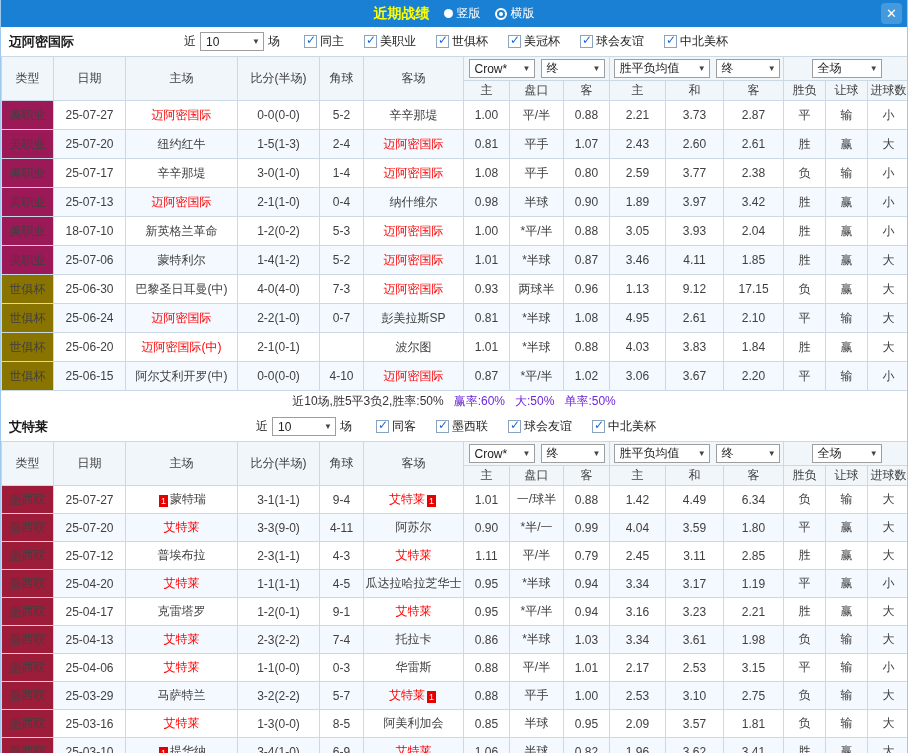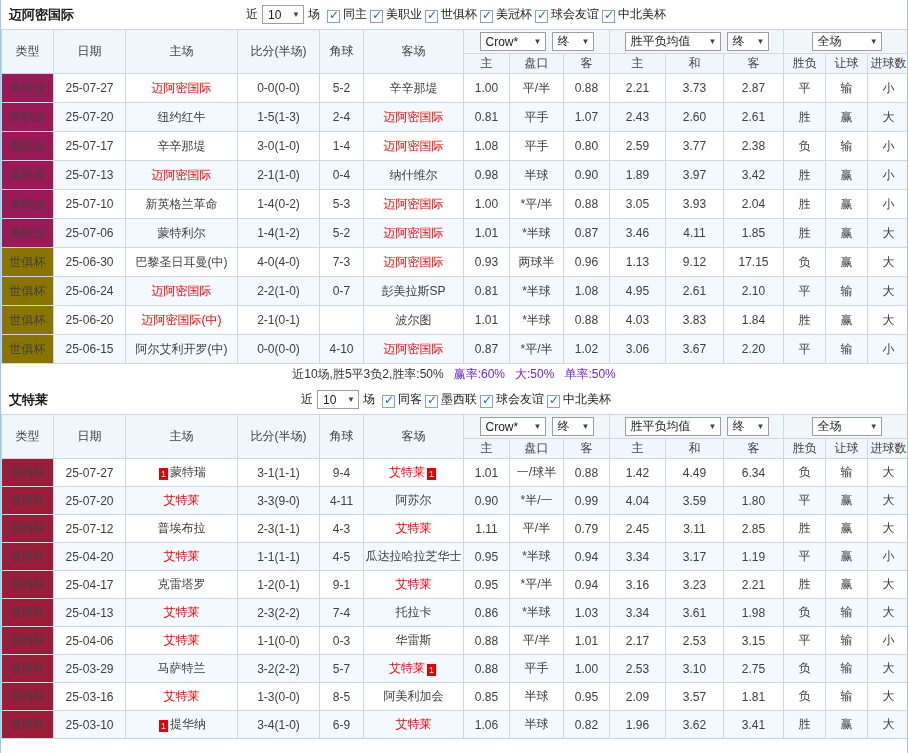--- a/index.html
+++ b/index.html
@@ -23,30 +23,30 @@
            border-radius:4px; color:#fff; font-size:13px; line-height:21px; text-align:center;
            font-weight:bold; cursor:pointer; }
 
   
   .filterbar { height:29px; position:relative; display:flex; align-items:center;
                font-size:12px; background:#fff; color:#222; }
   .team-name { position:absolute; left:8px; font-weight:bold; font-size:13px; color:#1a1a1a; }
   .filters { margin:0 auto; display:flex; align-items:center; }
   .flabel { margin:0 4px; }
   .cbs { display:inline-flex; align-items:center; }
-  .cb { display:inline-flex; align-items:flex-end; margin-left:3px; cursor:pointer; }
+  .cb { display:inline-flex; align-items:center; margin-left:20px; cursor:pointer; }
   .cbbox { width:13px; height:13px; border:1px solid #8aa4c0; background:#fff; position:relative; margin-right:3px; }
   .cbbox::after { content:"\2713"; position:absolute; left:1px; top:-3px; font-size:12px; font-weight:bold; color:#1565d8; }
 
   
   .select { display:inline-flex; align-items:center; justify-content:space-between;
             border:1px solid #9e9e9e; background:#fff; height:19px; padding:0 3px 0 5px;
             font-size:12px; color:#222; vertical-align:middle; cursor:pointer; }
   .select .arrow { font-size:8px; color:#444; margin-left:2px; }
-  .w38{width:42px} .w66{width:66px} .w96{width:96px} .w70{width:70px}
+  .w38{width:64px} .w66{width:66px} .w96{width:96px} .w70{width:70px}
 
   
   table.grid { border-collapse:collapse; table-layout:fixed; width:100%; font-size:12px; }
   table.grid td { border:1px solid #cbd8e6; text-align:center; overflow:hidden;
                   white-space:nowrap; padding:0; color:#404040; vertical-align:middle; }
   thead tr.h1 td { height:24px; background:#f1f6fb; }
   thead tr.h2 td { height:20px; background:#f1f6fb; }
   tbody td { height:29px; }
   table.compact tbody td { height:28px; }
   tbody tr:nth-child(even) td { background:#f3f9fe; }
@@ -71,20 +71,34 @@
   .summary { height:21px; line-height:20px; text-align:center; font-size:12px; background:#fff; }
   .summary span { margin:12px 5px; }
   .s-dark { color:#333; }
   .s-blue { color:#6d28d9; }
 </style>
 </head>
 <body>
 
 <div class="window">
 
+  <div class="titlebar">
+    <div class="title-group">
+      <span class="title">近期战绩</span>
+      <span class="radio">
+        <span class="rdot"></span>
+        <span class="rlabel">竖版</span>
+      </span>
+      <span class="radio selected">
+        <span class="rdot"></span>
+        <span class="rlabel">横版</span>
+      </span>
+    </div>
+    <div class="close">✕</div>
+  </div>
 
   <div id="sections">
   <div class="section">
     <div class="filterbar">
       <span class="team-name">迈阿密国际</span>
       <div class="filters">
         <span class="flabel">近</span>
         <span class="select w38">
               <span>10</span>
               <span class="arrow">▼</span>
@@ -257,23 +271,23 @@
     <td class="odds">1.89</td>
     <td class="odds">3.97</td>
     <td class="odds">3.42</td>
     <td class="c-red">胜</td>
     <td class="c-red">赢</td>
     <td class="c-green">小</td>
   </tr>
 
   <tr>
     <td class="lg mls">美职业</td>
-    <td>25-07-10</td>
+    <td>18-07-10</td>
     <td><span class="plain">新英格兰革命</span></td>
-    <td class="score">1-4(0-2)</td>
+    <td class="score">1-2(0-2)</td>
     <td>5-3</td>
     <td><span class="focal">迈阿密国际</span></td>
     <td class="odds">1.00</td>
     <td class="c-red">*平/半</td>
     <td class="odds">0.88</td>
     <td class="odds">3.05</td>
     <td class="odds">3.93</td>
     <td class="odds">2.04</td>
     <td class="c-red">胜</td>
     <td class="c-red">赢</td>

